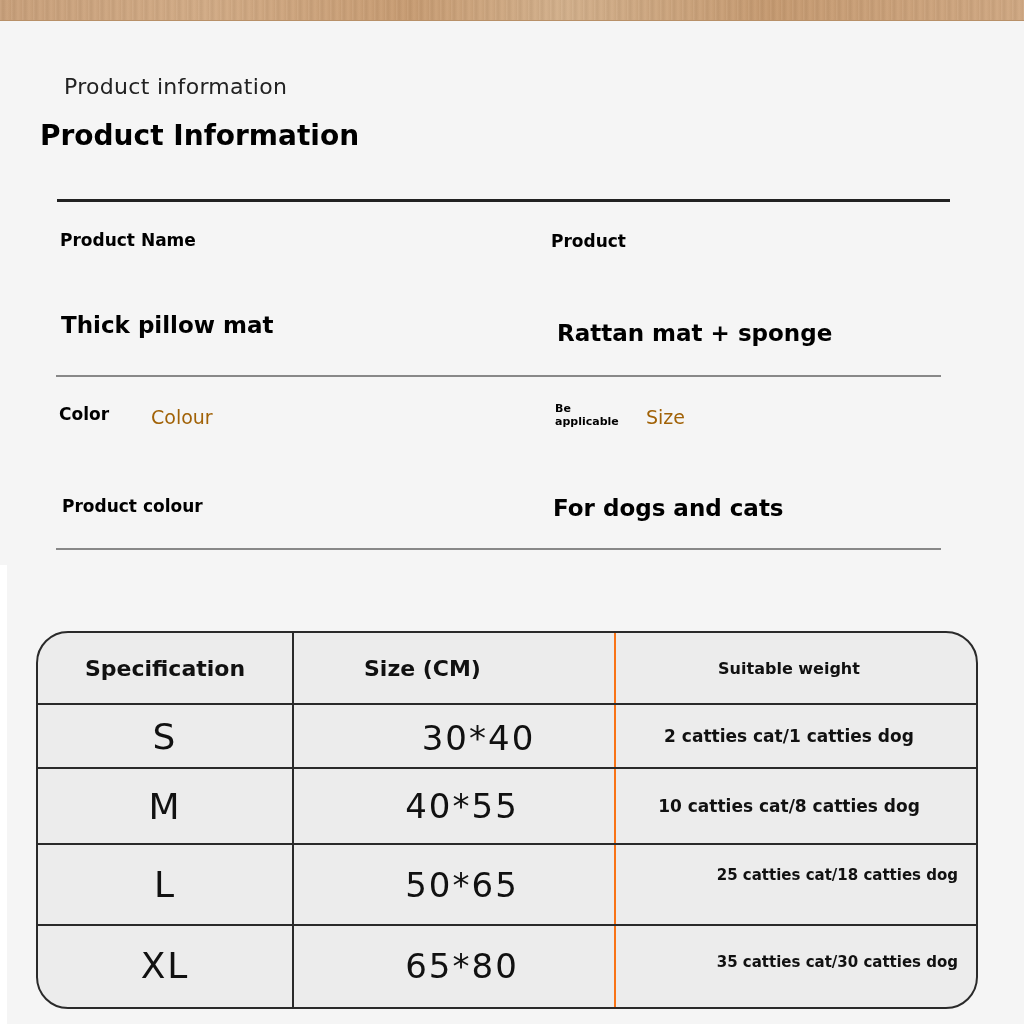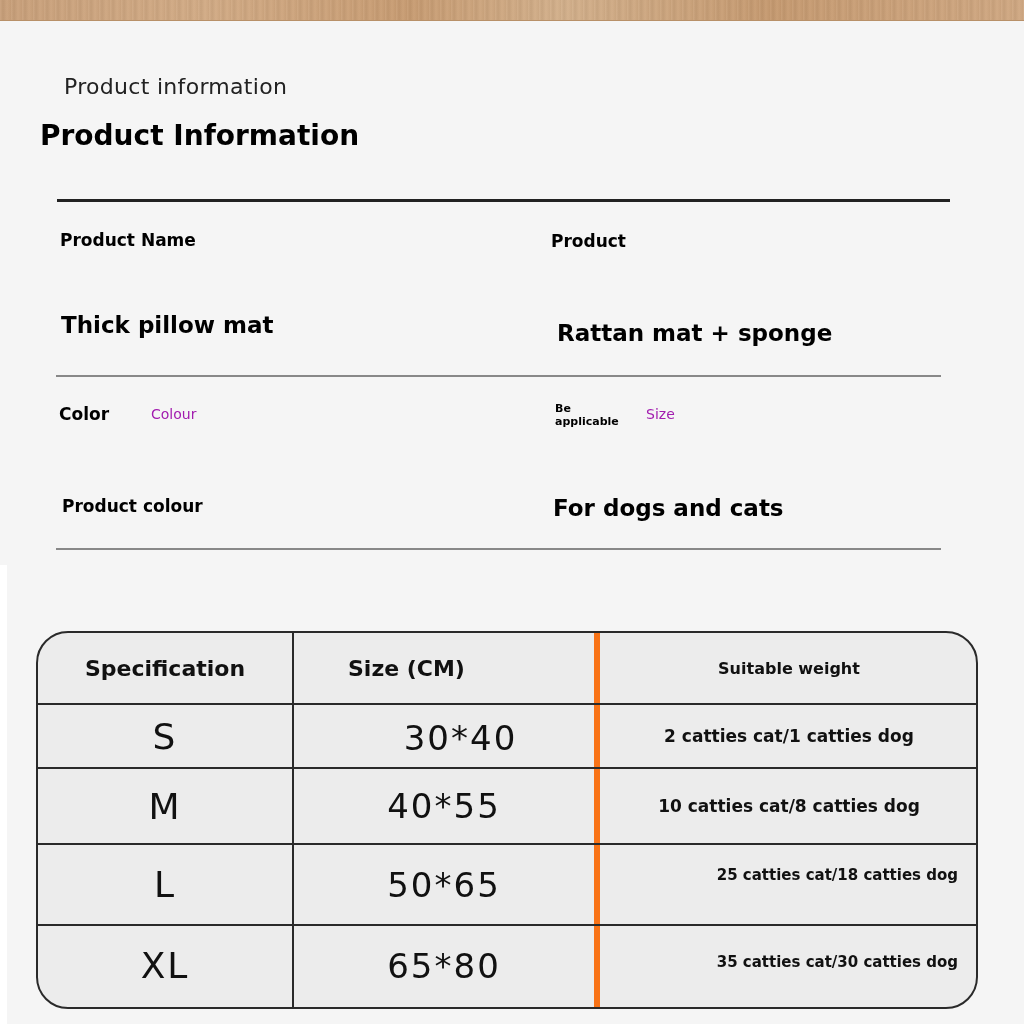--- a/index.html
+++ b/index.html
@@ -23,38 +23,38 @@
   .abs { position: absolute; white-space: nowrap; }
 
   .subtitle { left: 64px; top: 74px; font-size: 22px; color: #222; font-weight: normal; letter-spacing: 0.3px; }
   .title { left: 40px; top: 119px; font-size: 28px; font-weight: bold; color: #000; }
 
   .rule-thick { position: absolute; left: 57px; top: 199px; width: 893px; height: 3px; background: #222; }
   .rule { position: absolute; height: 2px; background: #888; }
 
   .label { font-size: 17px; font-weight: bold; color: #000; }
   .value { font-size: 23px; font-weight: bold; color: #000; }
-  .light { font-size: 14px; color: #a21caf; font-weight: normal; }
+  .light { font-size: 19px; color: #a16207; font-weight: normal; }
   .tiny { font-size: 11px; font-weight: bold; line-height: 12px; color: #000; }
 
   .spec-table {
     position: absolute; left: 36px; top: 598px; width: 942px; height: 378px;
     border: 2px solid #2a2a2a; border-radius: 32px; overflow: hidden;
     background: #ececec;
     margin-top: 33px;
   }
   .row { position: absolute; left: 0; width: 100%; border-top: 2px solid #2a2a2a; }
   .row.header { border-top: none; }
   .cell {
     position: absolute; top: 0; height: 100%;
     display: flex; align-items: center; justify-content: center;
     color: #111;
   }
   .c1 { left: 0; width: 256px; border-right: 2px solid #2a2a2a; }
-  .c2 { left: 256px; width: 306px; border-right: 6px solid #f97316; }
+  .c2 { left: 272px; width: 306px; border-right: 2px solid #f97316; }
   .c3 { left: 562px; width: 378px; }
   .hdr { font-size: 22px; font-weight: bold; }
   .hdr-small { font-size: 16px; font-weight: bold; }
   .size-letter { font-size: 36px; font-weight: normal; letter-spacing: 2px; }
   .size-dim { font-size: 34px; font-weight: normal; letter-spacing: 2px; }
   .weight { font-size: 17px; font-weight: bold; }
   .weight-sm { font-size: 15px; font-weight: bold; }
 </style>
 </head>
 <body>

